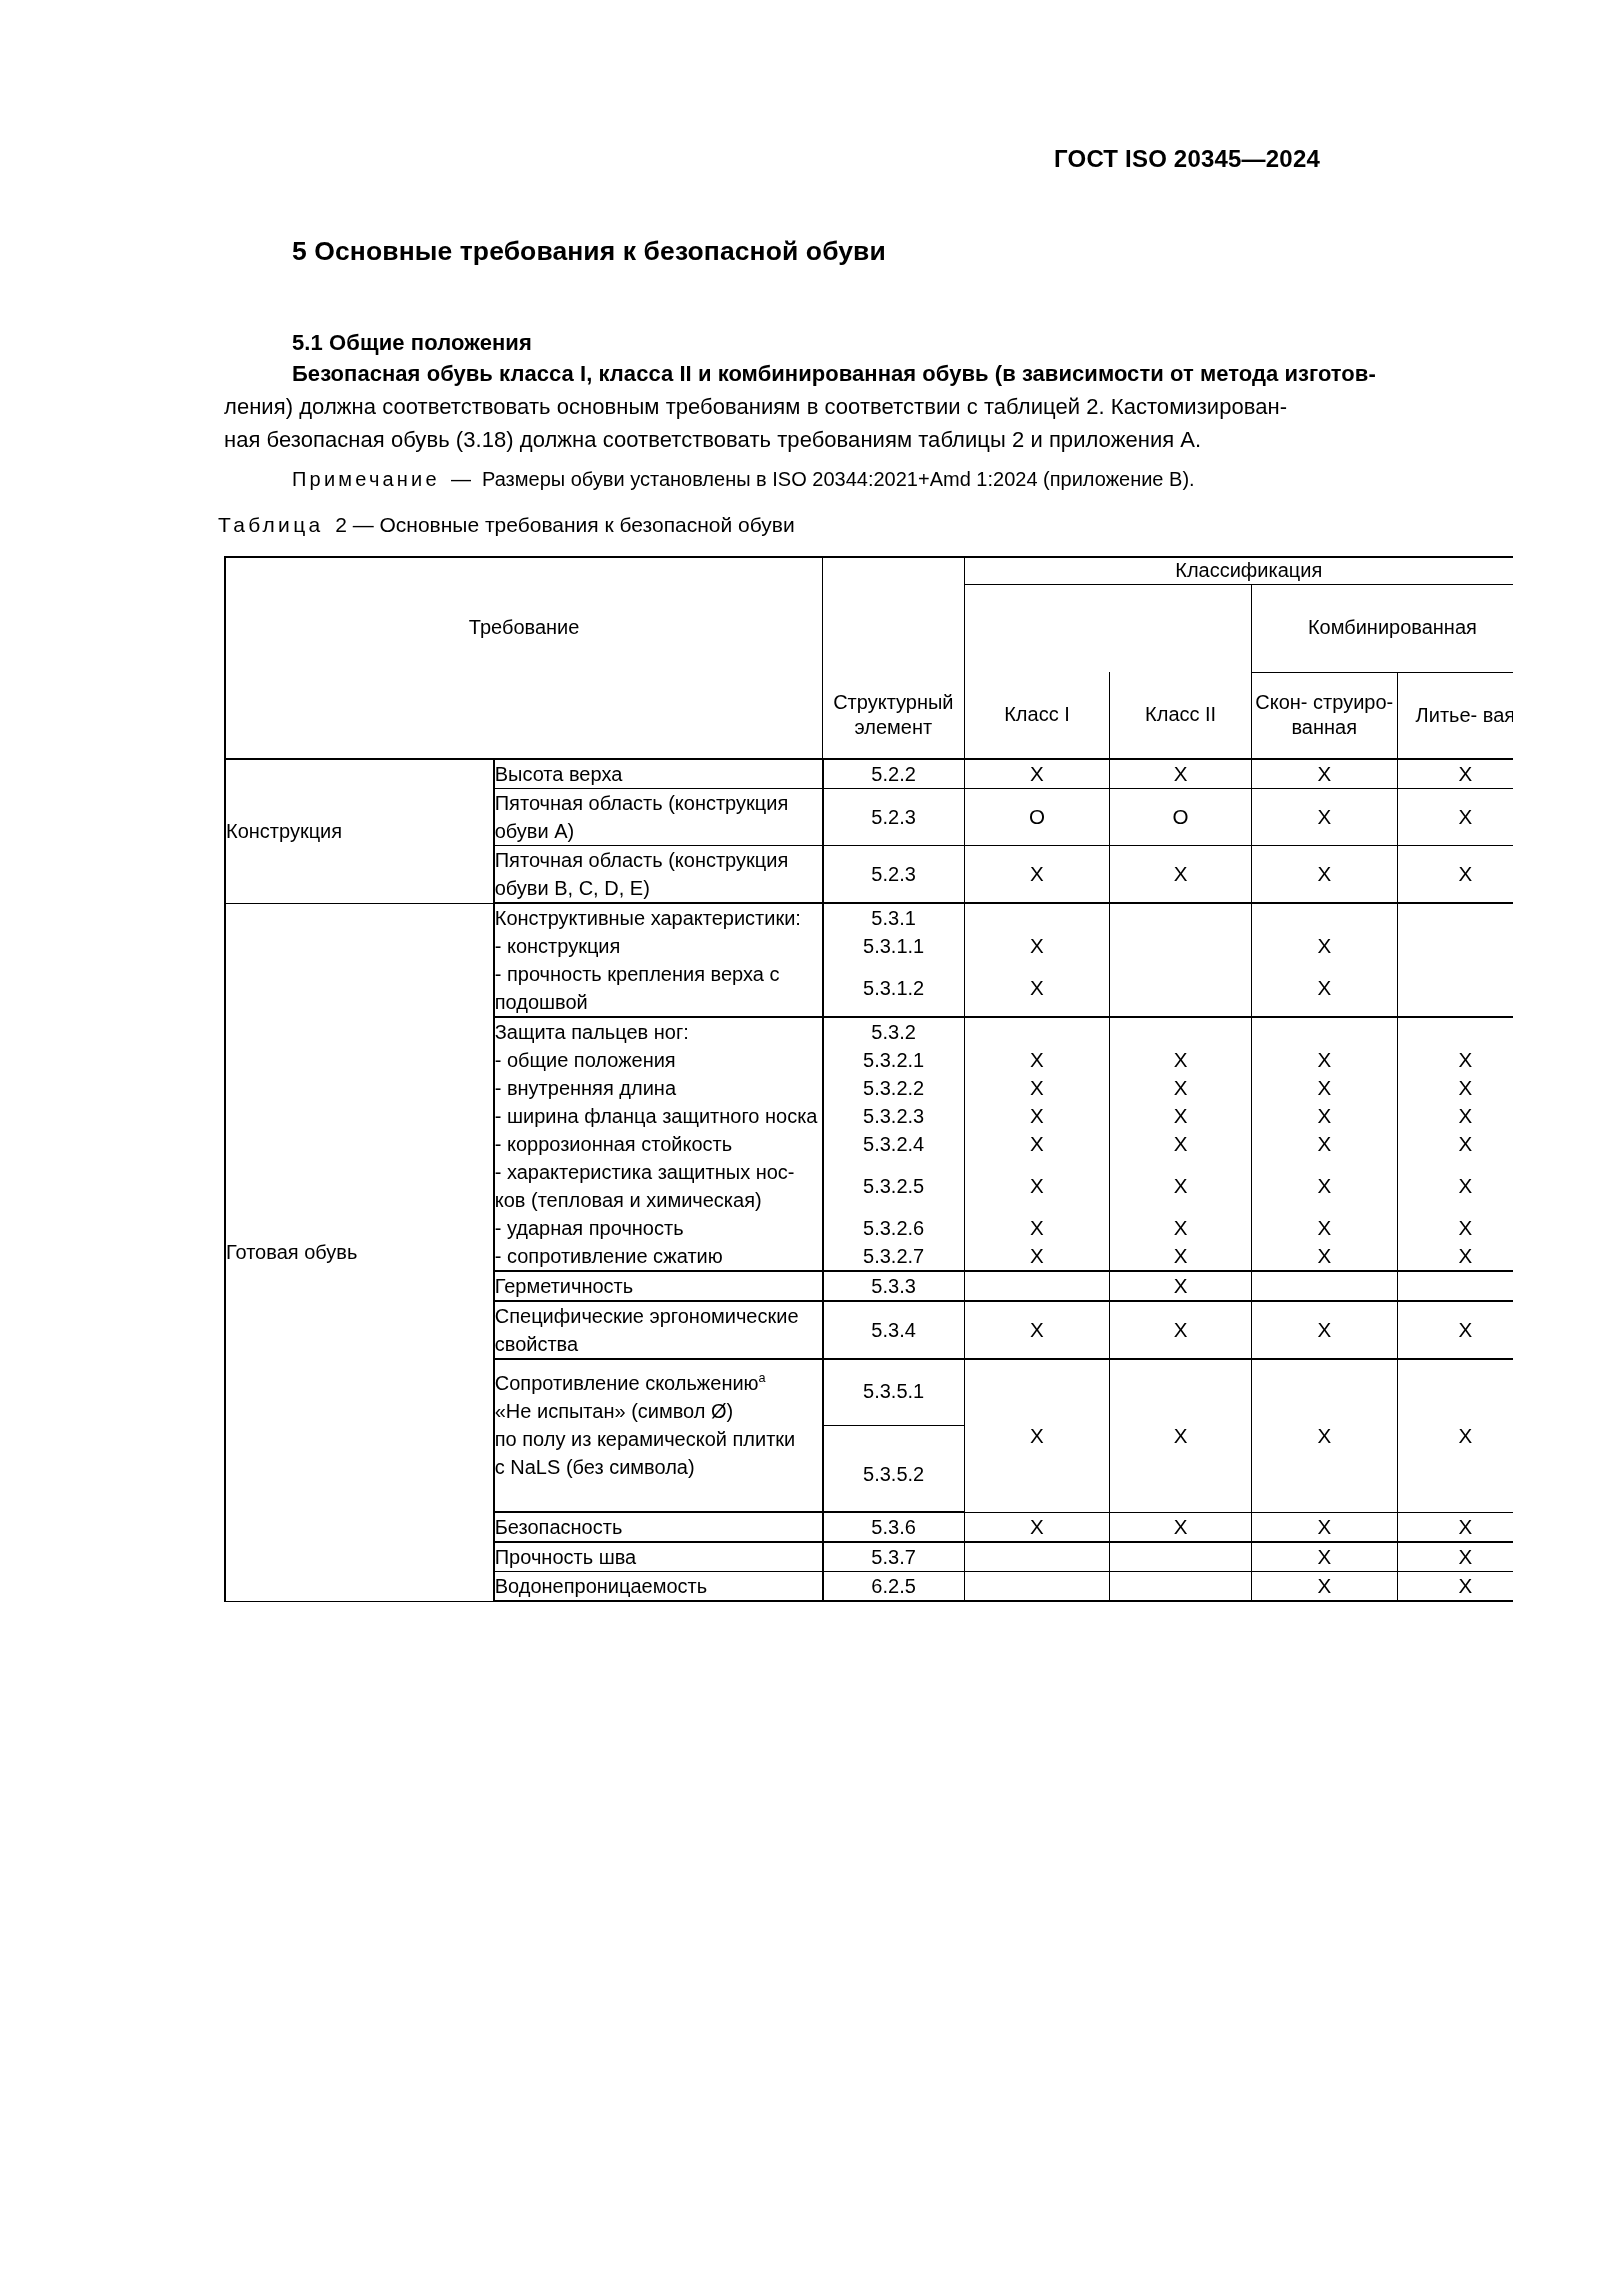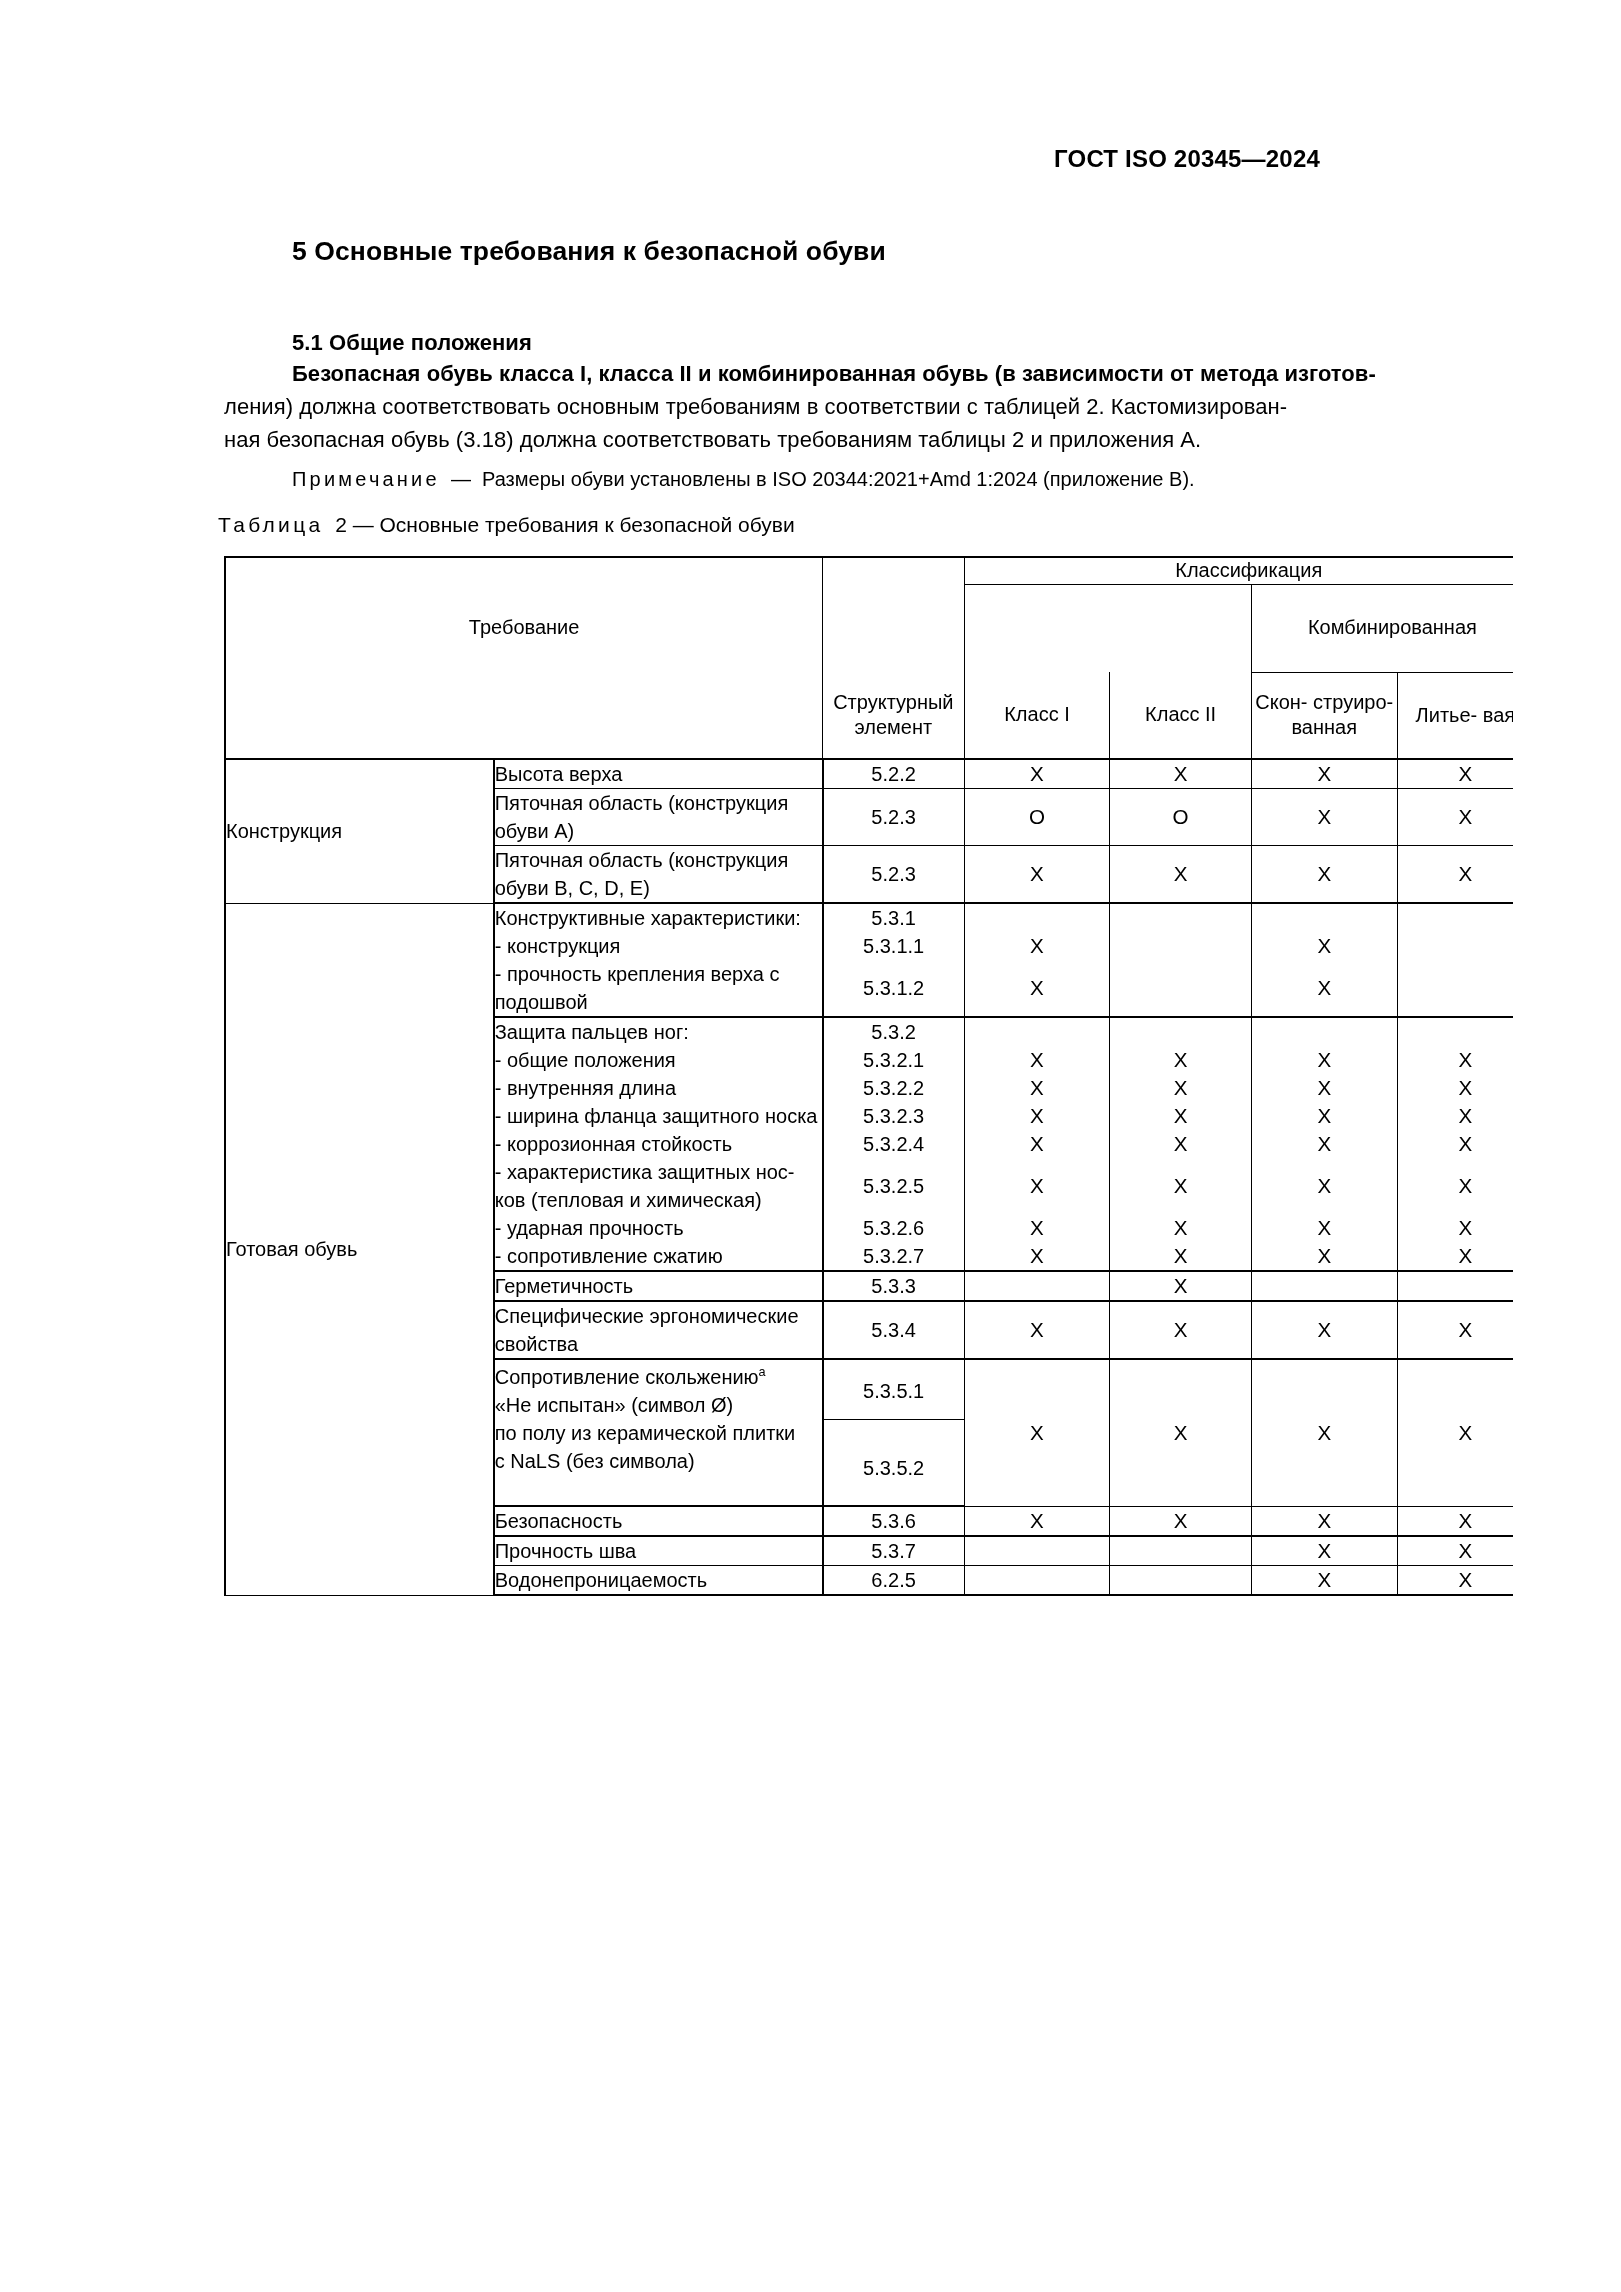--- a/index.html
+++ b/index.html
@@ -350,21 +350,21 @@
       <tr>
         <td class="c-req thick-b">Специфические эргономические свойства</td>
         <td class="c-sec thick-l thick-b">5.3.4</td>
         <td class="c-mark thick-b">X</td>
         <td class="c-mark thick-b">X</td>
         <td class="c-mark thick-b">X</td>
         <td class="c-mark thick-b outer-right">X</td>
       </tr>
 
       <tr>
-        <td class="c-req nb" style="padding-top:3px">
+        <td class="c-req nb" style="padding-top:9px">
           <span>Сопротивление скольжению</span><sup class="fn">a</sup><br>
           <span>«Не испытан» (символ Ø)</span>
         </td>
         <td class="c-sec thick-l" style="vertical-align:top;padding-top:20px">5.3.5.1</td>
         <td class="c-mark" rowspan="2">X</td>
         <td class="c-mark" rowspan="2">X</td>
         <td class="c-mark" rowspan="2">X</td>
         <td class="c-mark outer-right" rowspan="2">X</td>
       </tr>
       <tr>

